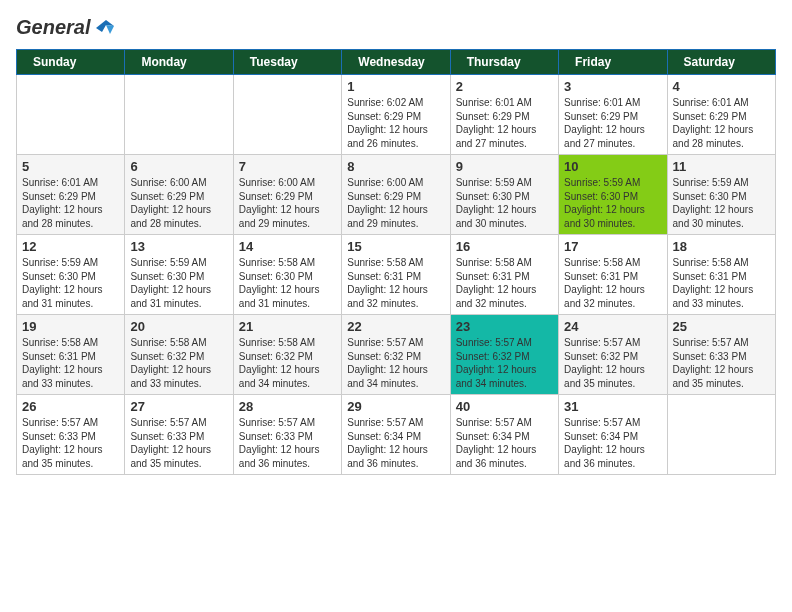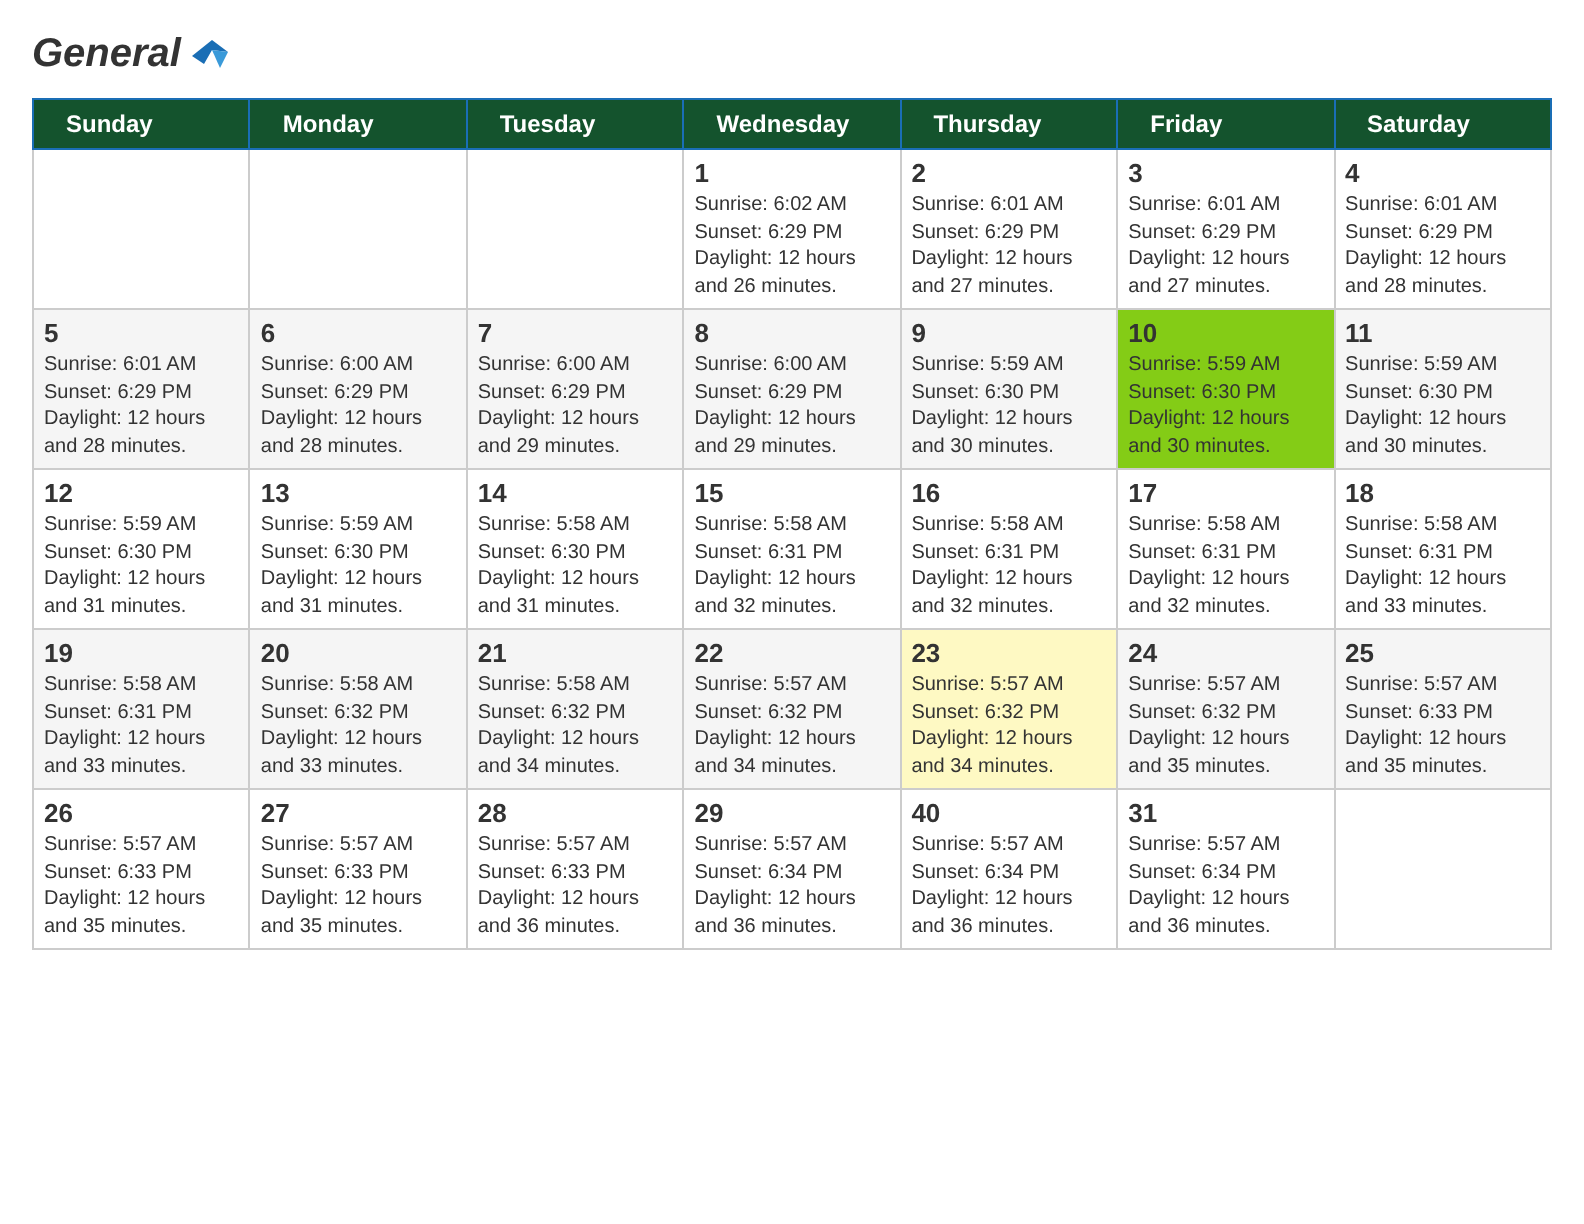--- a/index.html
+++ b/index.html
@@ -197,21 +197,21 @@
           <div class="day-info">Sunrise: 5:58 AM<br>Sunset: 6:32 PM<br>Daylight: 12 hours and 33 minutes.</div>
         </td>
         <td style="background-color: rgb(245, 245, 245); margin-left: 30px;">
           <div class="day-num">21</div>
           <div class="day-info">Sunrise: 5:58 AM<br>Sunset: 6:32 PM<br>Daylight: 12 hours and 34 minutes.</div>
         </td>
         <td style="background-color: rgb(245, 245, 245);">
           <div class="day-num">22</div>
           <div class="day-info">Sunrise: 5:57 AM<br>Sunset: 6:32 PM<br>Daylight: 12 hours and 34 minutes.</div>
         </td>
-        <td style="background-color: #fef9c3;">
+        <td style="background-color: #14b8a6;">
           <div class="day-num">23</div>
           <div class="day-info">Sunrise: 5:57 AM<br>Sunset: 6:32 PM<br>Daylight: 12 hours and 34 minutes.</div>
         </td>
         <td style="background-color: rgb(245, 245, 245);">
           <div class="day-num">24</div>
           <div class="day-info">Sunrise: 5:57 AM<br>Sunset: 6:32 PM<br>Daylight: 12 hours and 35 minutes.</div>
         </td>
         <td style="background-color: rgb(245, 245, 245);">
           <div class="day-num">25</div>
           <div class="day-info">Sunrise: 5:57 AM<br>Sunset: 6:33 PM<br>Daylight: 12 hours and 35 minutes.</div>

